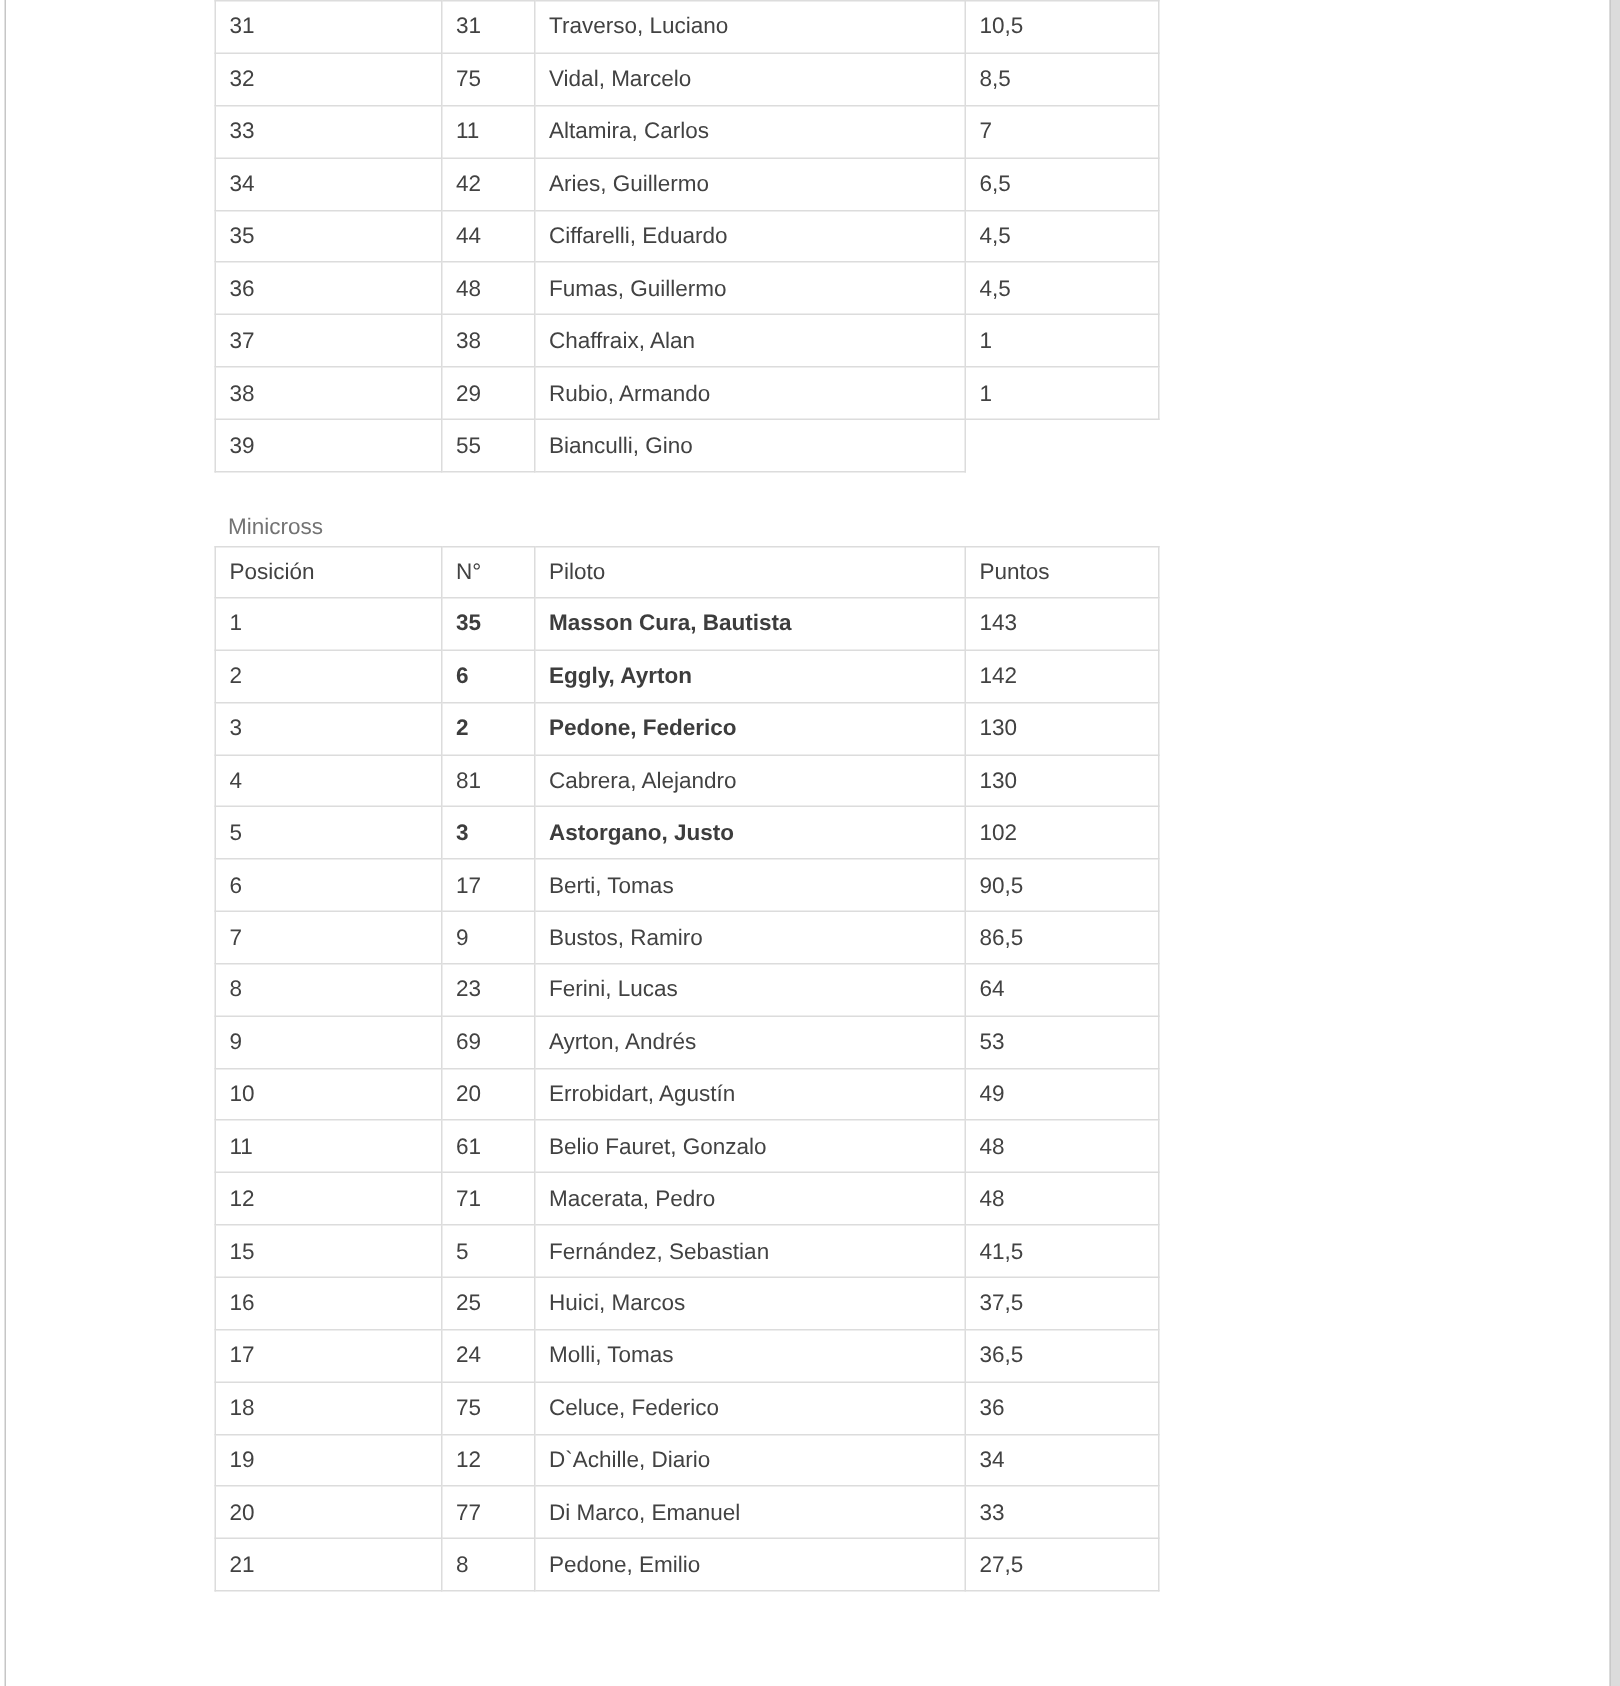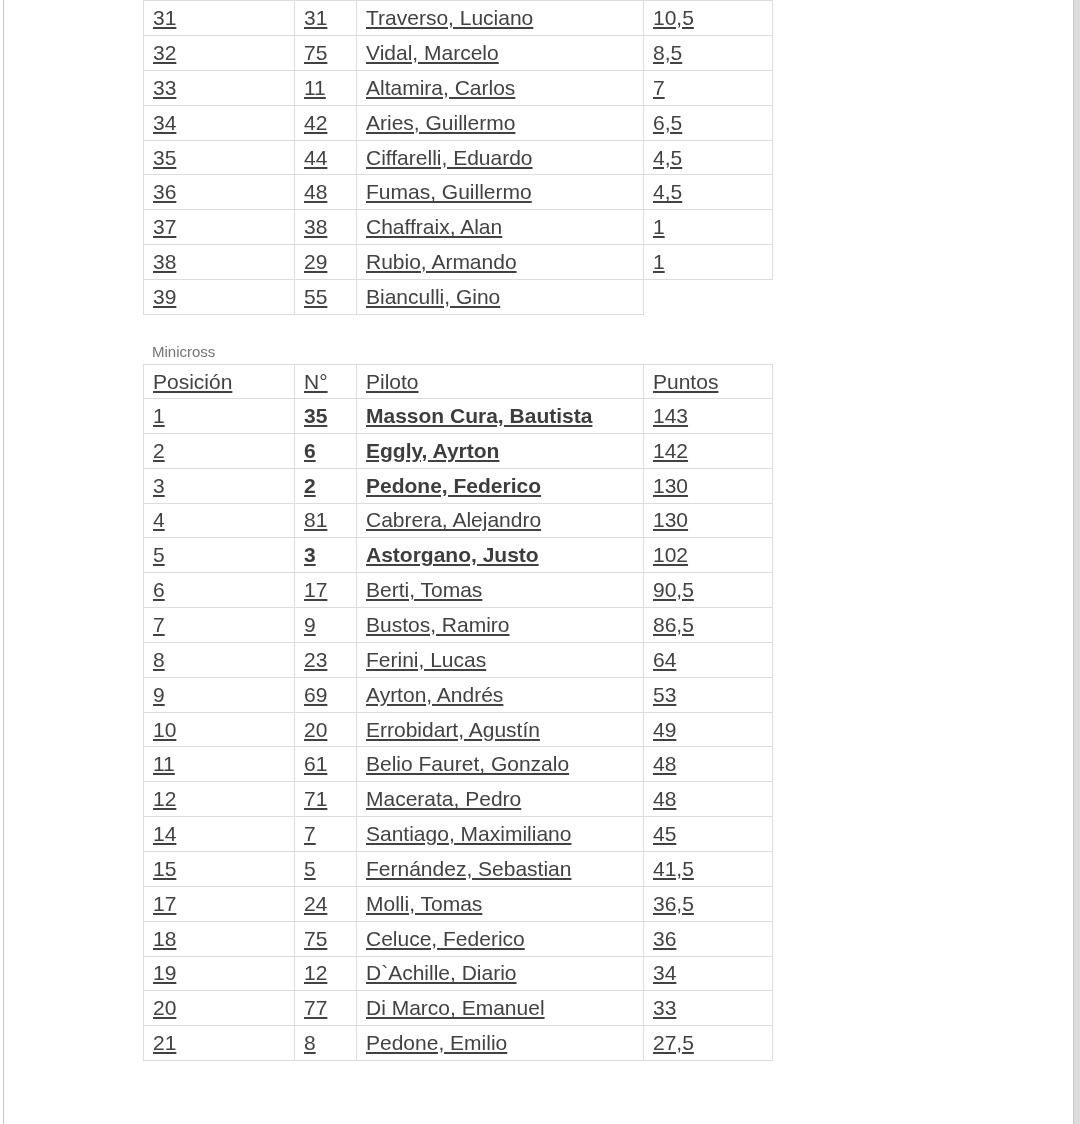--- a/index.html
+++ b/index.html
@@ -21,23 +21,22 @@
     border-left: 1px solid #c9c9c9;
   }
   .content {
     position: absolute; left: 143px; top: 0;
     width: 630px;
   }
   table.standings {
     border-collapse: collapse;
     table-layout: fixed;
     width: 629px;
-    font-size: 21px;
+    font-size: 15px;
     color: #424242;
-    text-decoration: underline;
   }
   table.standings td, table.standings th {
     border: 1px solid #dcdcdc;
     padding: 0 4px 0 9px;
     font-weight: normal;
     text-align: left;
     vertical-align: middle;
     white-space: nowrap;
     overflow: hidden;
   }
@@ -218,32 +217,32 @@
           <td data-field="pilot">Belio Fauret, Gonzalo</td>
           <td data-field="points">48</td>
         </tr>
         <tr>
           <td data-field="pos">12</td>
           <td data-field="num">71</td>
           <td data-field="pilot">Macerata, Pedro</td>
           <td data-field="points">48</td>
         </tr>
         <tr>
-          <td data-field="pos">14</td>
-          <td data-field="num">7</td>
-          <td data-field="pilot">Santiago, Maximiliano</td>
-          <td data-field="points">45</td>
-        </tr>
-        <tr>
           <td data-field="pos">15</td>
           <td data-field="num">5</td>
           <td data-field="pilot">Fernández, Sebastian</td>
           <td data-field="points">41,5</td>
         </tr>
         <tr>
+          <td data-field="pos">16</td>
+          <td data-field="num">25</td>
+          <td data-field="pilot">Huici, Marcos</td>
+          <td data-field="points">37,5</td>
+        </tr>
+        <tr>
           <td data-field="pos">17</td>
           <td data-field="num">24</td>
           <td data-field="pilot">Molli, Tomas</td>
           <td data-field="points">36,5</td>
         </tr>
         <tr>
           <td data-field="pos">18</td>
           <td data-field="num">75</td>
           <td data-field="pilot">Celuce, Federico</td>
           <td data-field="points">36</td>

